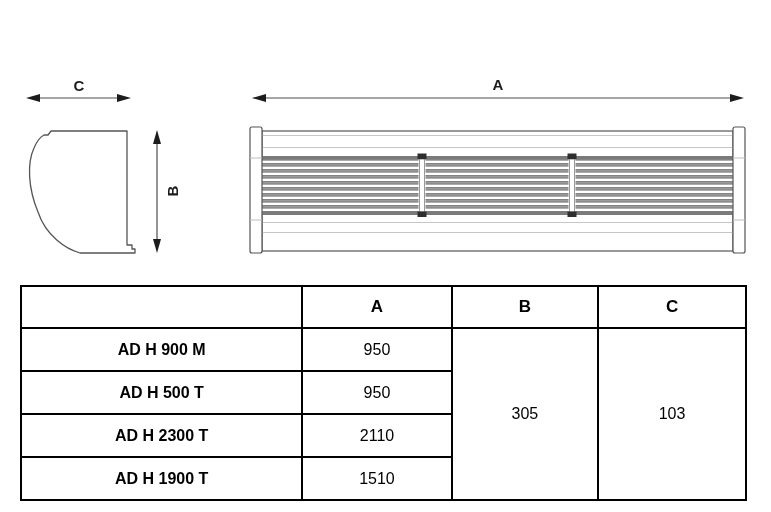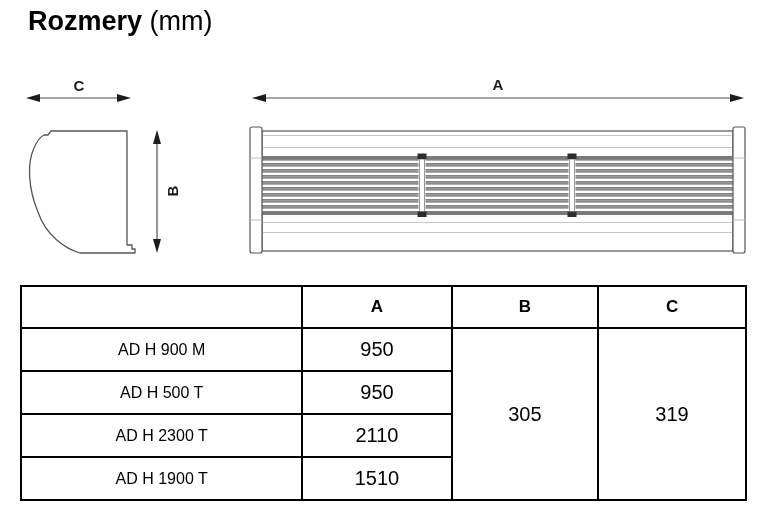--- a/index.html
+++ b/index.html
@@ -16,33 +16,32 @@
   .dim-label{font-weight:bold;font-size:15px;fill:#1c1c1c;}
   .dims-table{
     position:absolute;left:20px;top:285px;width:727px;
     border-collapse:collapse;table-layout:fixed;
   }
   .dims-table th,.dims-table td{
     border:2px solid #000;text-align:center;vertical-align:middle;
     padding:0;background:#fff;
   }
   .dims-table thead th{height:40px;font-size:17px;font-weight:bold;}
-  .dims-table tbody td{height:41px;font-size:20px;}
-  .dims-table td.model-cell{font-weight:normal;font-size:16px;}
+  .dims-table tbody td{height:41px;font-size:16px;}
+  .dims-table td.model-cell{font-weight:bold;font-size:16px;}
   .col-model{width:38.8%;}
   .col-a{width:20.6%;}
   .col-b{width:20.2%;}
   .col-c{width:20.4%;}
 </style>
 </head>
 <body>
 
 <div class="canvas">
 
-  <h1 class="page-title"><span class="t-main">Rozmery</span> <span class="t-unit">(mm)</span></h1>
 
   <svg class="drawing-svg" viewBox="0 0 771 210" xmlns="http://www.w3.org/2000/svg">
     <defs>
       <pattern id="grille" x="0" y="96" width="6" height="6" patternUnits="userSpaceOnUse">
         <rect width="6" height="6" fill="#ffffff"></rect>
         <rect y="1.2" width="6" height="3.2" fill="#9a9a9a"></rect>
         <rect y="1.2" width="6" height="0.7" fill="#6f6f6f"></rect>
         <rect y="3.7" width="6" height="0.7" fill="#6f6f6f"></rect>
       </pattern>
     </defs>
@@ -125,21 +124,21 @@
         <th>A</th>
         <th>B</th>
         <th>C</th>
       </tr>
     </thead>
     <tbody>
       <tr>
         <td class="model-cell">AD H 900 M</td>
         <td>950</td>
         <td rowspan="4">305</td>
-        <td rowspan="4">319</td>
+        <td rowspan="4">103</td>
       </tr>
       <tr>
         <td class="model-cell">AD H 500 T</td>
         <td>950</td>
       </tr>
       <tr>
         <td class="model-cell">AD H 2300 T</td>
         <td>2110</td>
       </tr>
       <tr>

